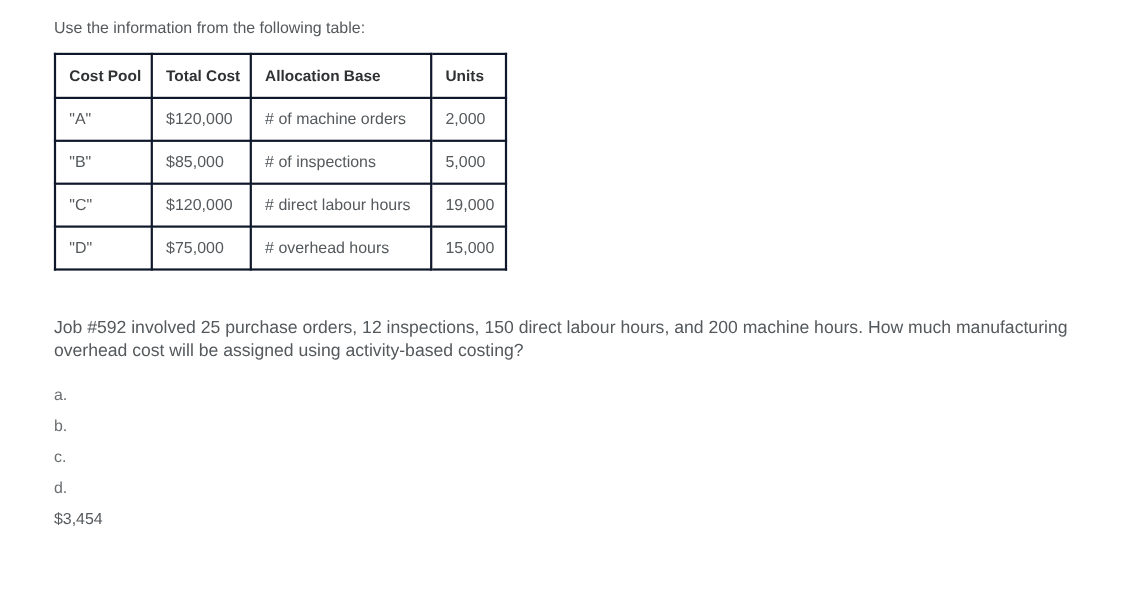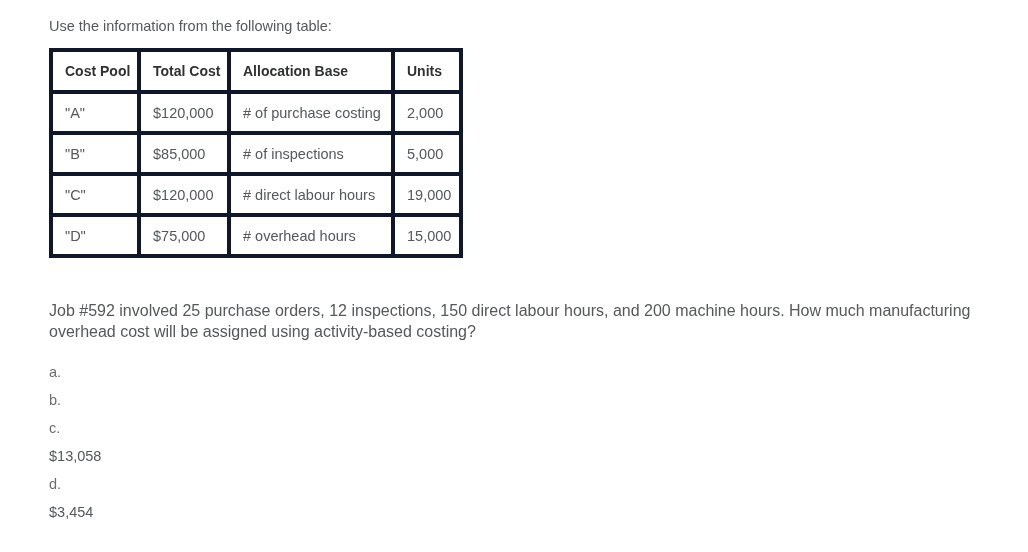--- a/index.html
+++ b/index.html
@@ -31,21 +31,21 @@
   }
   table.cost-table {
     border-collapse: collapse;
     margin: 0 0 0 0;
     width: 410px;
     table-layout: fixed;
     background: #ffffff;
   }
   table.cost-table td,
   table.cost-table th {
-    border: 4px solid #0f172a;
+    border: 2px solid #0f172a;
     padding: 0 12px;
     height: 37px;
     vertical-align: middle;
     text-align: left;
     font-size: 14.5px;
     font-weight: normal;
     color: #55595c;
     white-space: nowrap;
     overflow: hidden;
   }
@@ -99,21 +99,21 @@
         <th>Cost Pool</th>
         <th>Total Cost</th>
         <th>Allocation Base</th>
         <th>Units</th>
       </tr>
     </thead>
     <tbody>
       <tr>
         <td>"A"</td>
         <td>$120,000</td>
-        <td># of purchase costing</td>
+        <td># of machine orders</td>
         <td>2,000</td>
       </tr>
       <tr>
         <td>"B"</td>
         <td>$85,000</td>
         <td># of inspections</td>
         <td>5,000</td>
       </tr>
       <tr>
         <td>"C"</td>
@@ -131,19 +131,18 @@
   </table>
 
   <p class="question">Job #592 involved 25 purchase orders, 12 inspections, 150 direct labour hours, and 200 machine hours. How much manufacturing overhead cost will be assigned using activity-based costing?</p>
 
   <div class="options">
     <div class="opt-row opt-letter">a.</div>
 
     <div class="opt-row opt-letter">b.</div>
 
     <div class="opt-row opt-letter">c.</div>
-    <div class="opt-row opt-value">$13,058</div>
 
     <div class="opt-row opt-letter">d.</div>
     <div class="opt-row opt-value">$3,454</div>
   </div>
 
 </div>
 
 </body></html>

